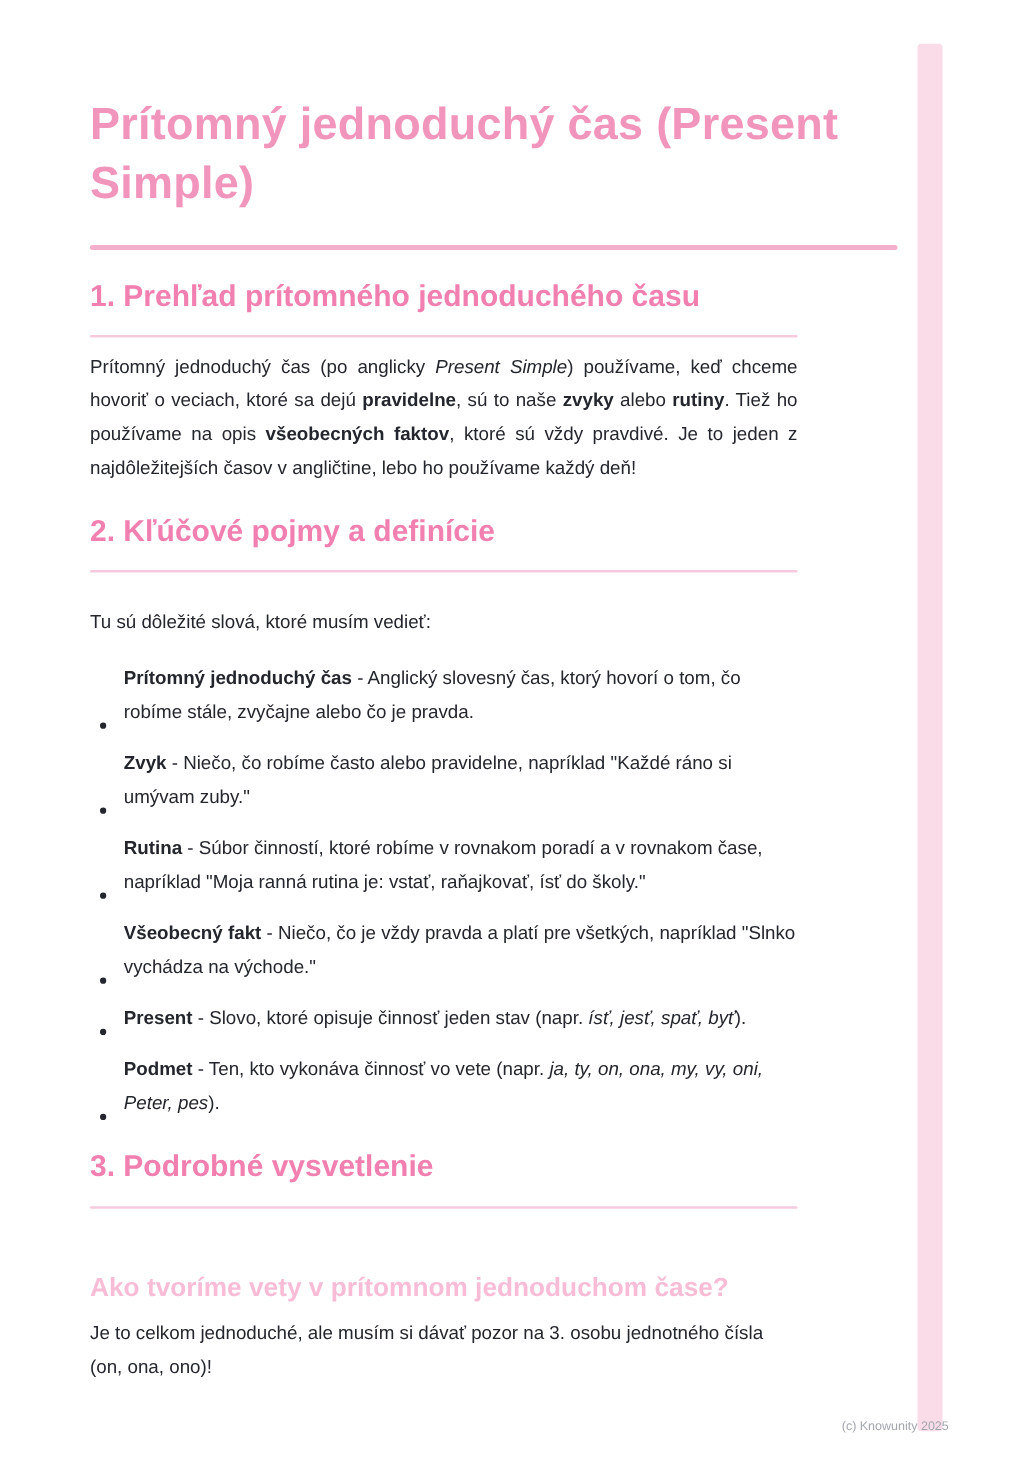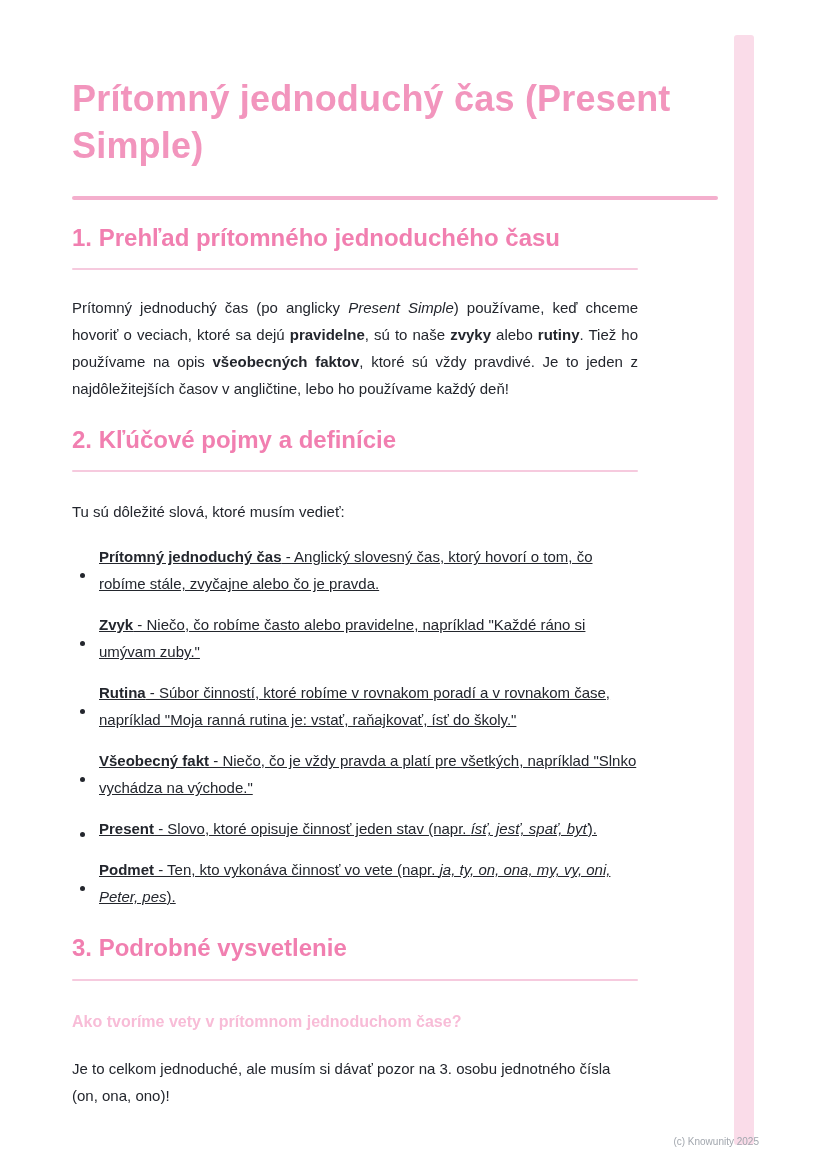--- a/index.html
+++ b/index.html
@@ -49,55 +49,54 @@
   .section-rule {
     width: 566px;
     height: 2px;
     background: #f6cade;
     border-radius: 1px;
     margin-top: 14px;
   }
   .para {
     font-size: 15px;
     line-height: 1.8;
-    margin-top: 24px;
+    margin-top: 10px;
     color: #23262d;
   }
   .para.justified { text-align: justify; }
   .intro {
     font-size: 15px;
     line-height: 1.8;
     margin-top: 26px;
   }
   .bullet-list {
     margin-top: 18px;
   }
   .bullet-item {
     display: flex;
-    align-items: center;
+    align-items: flex-end;
     margin-top: 14px;
-    text-decoration: underline;
   }
   .bullet-dot {
     flex: 0 0 auto;
     width: 5px;
     height: 5px;
     border-radius: 50%;
     background: #23262d;
     margin: 11px 14px 0 8px;
   }
   .bullet-text {
     font-size: 15px;
     line-height: 1.8;
   }
   .sub-heading {
     color: #f8bcd7;
-    font-size: 16px;
+    font-size: 21px;
     font-weight: 800;
-    margin-top: 32px;
+    margin-top: 52px;
   }
   .seg-b { font-weight: 700; }
   .seg-i { font-style: italic; }
   .side-strip {
     position: absolute;
     top: 35px;
     right: 63px;
     width: 20px;
     height: 1110px;
     background: #fadce9;

